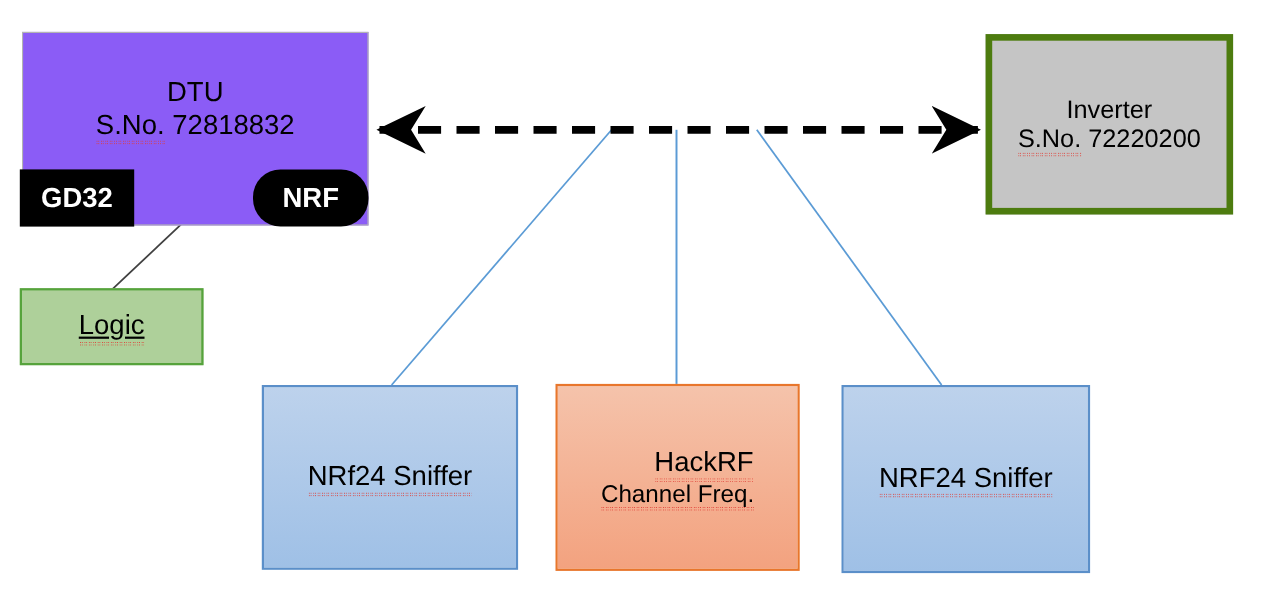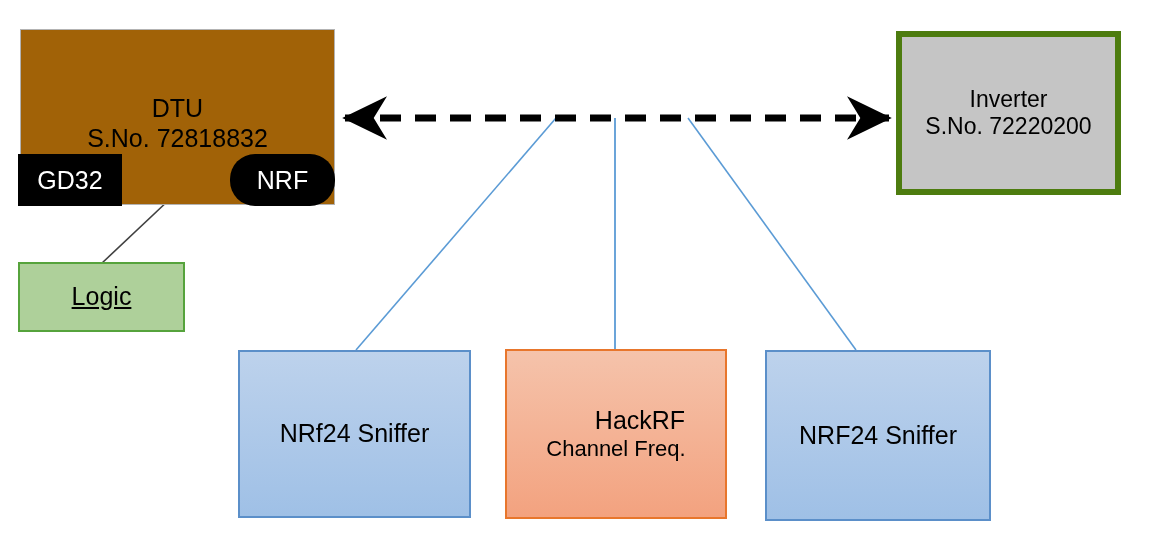--- a/index.html
+++ b/index.html
@@ -28,36 +28,37 @@
     justify-content: center;
     text-align: center;
     line-height: 1.18;
   }
   
   #dtu-box {
     left: 20px;
     top: 29px;
     width: 315px;
     height: 176px;
-    background: #a16207;
+    background: #8b5cf6;
     border: 1px solid #b3b3b3;
     justify-content: flex-start;
-    padding-top: 64px;
+    padding-top: 40px;
   }
   #dtu-box .ln { font-size: 25px; }
   
   .chip {
     position: absolute;
     box-sizing: border-box;
     background: #000000;
     color: #ffffff;
     display: flex;
     align-items: center;
     justify-content: center;
     font-size: 25px;
+    font-weight: bold;
   }
   #gd32-box { left: 18px;  top: 154px; width: 104px; height: 52px; }
   #nrf-box  { left: 230px; top: 154px; width: 105px; height: 52px; border-radius: 25px; }
 
   
   #logic-box {
     left: 18px;
     top: 262px;
     width: 167px;
     height: 70px;

